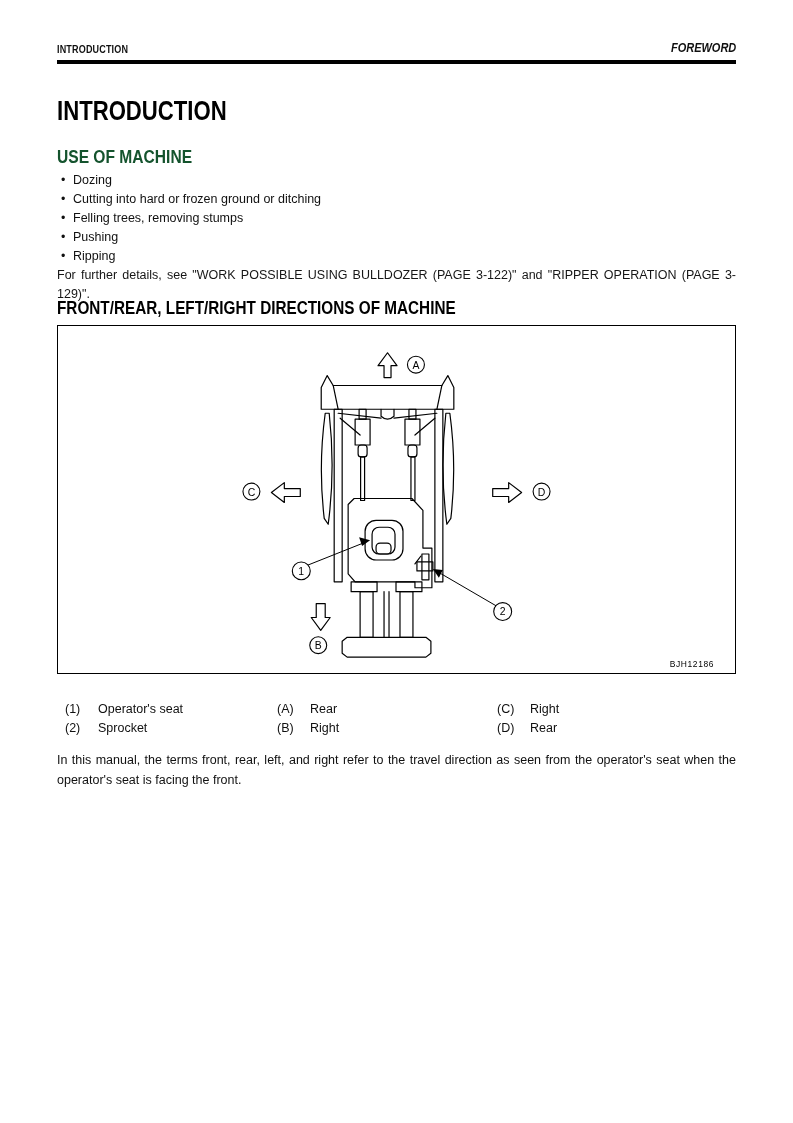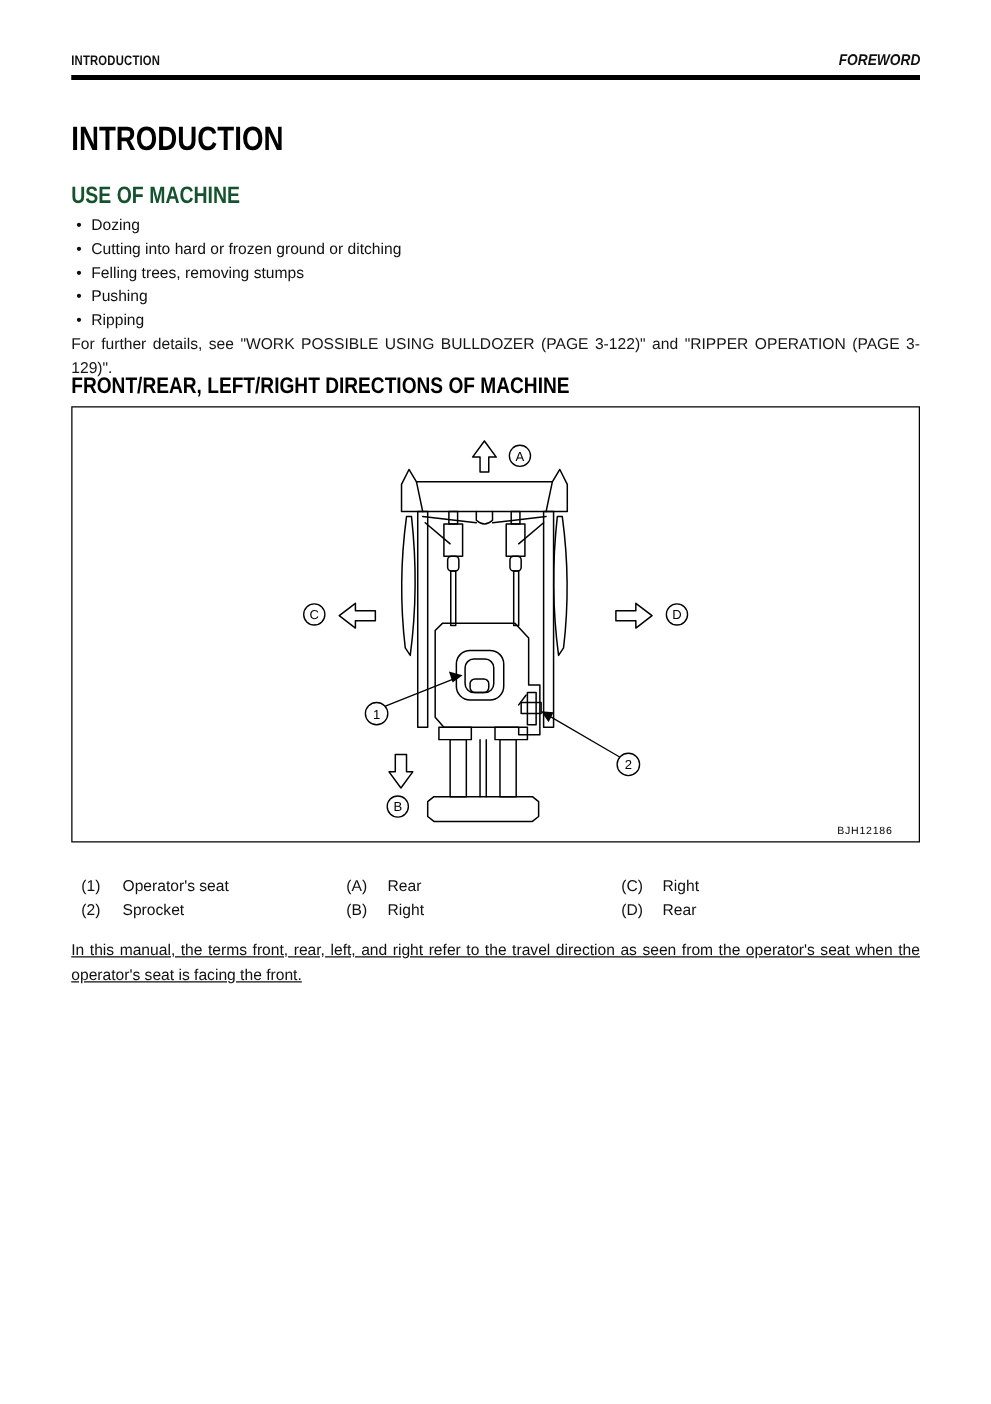--- a/index.html
+++ b/index.html
@@ -34,21 +34,21 @@
 
   .figure { margin-top:7px; border:1.5px solid #000; height:347px; position:relative; background:#fff; }
   .figure svg { display:block; width:100%; height:100%; }
 
   .legend { margin-top:26px; padding-left:8px;
             display:grid; grid-template-columns:212px 220px 1fr;
             font-size:12.5px; line-height:19px; }
   .legend-item { display:flex; }
   .legend-key  { width:33px; flex:none; }
 
-  .note { margin-top:12px; font-size:12.5px; line-height:20px; text-align:justify;text-decoration:underline; }
+  .note { margin-top:12px; font-size:12.5px; line-height:20px; text-align:justify; }
 
   .footer { position:absolute; left:57px; top:1079px; font-size:11px; color:#111; }
 </style>
 </head>
 <body>
 
 <div class="page">
 
   <div class="header">
     <span class="header-left"><span class="cx">INTRODUCTION</span></span>

